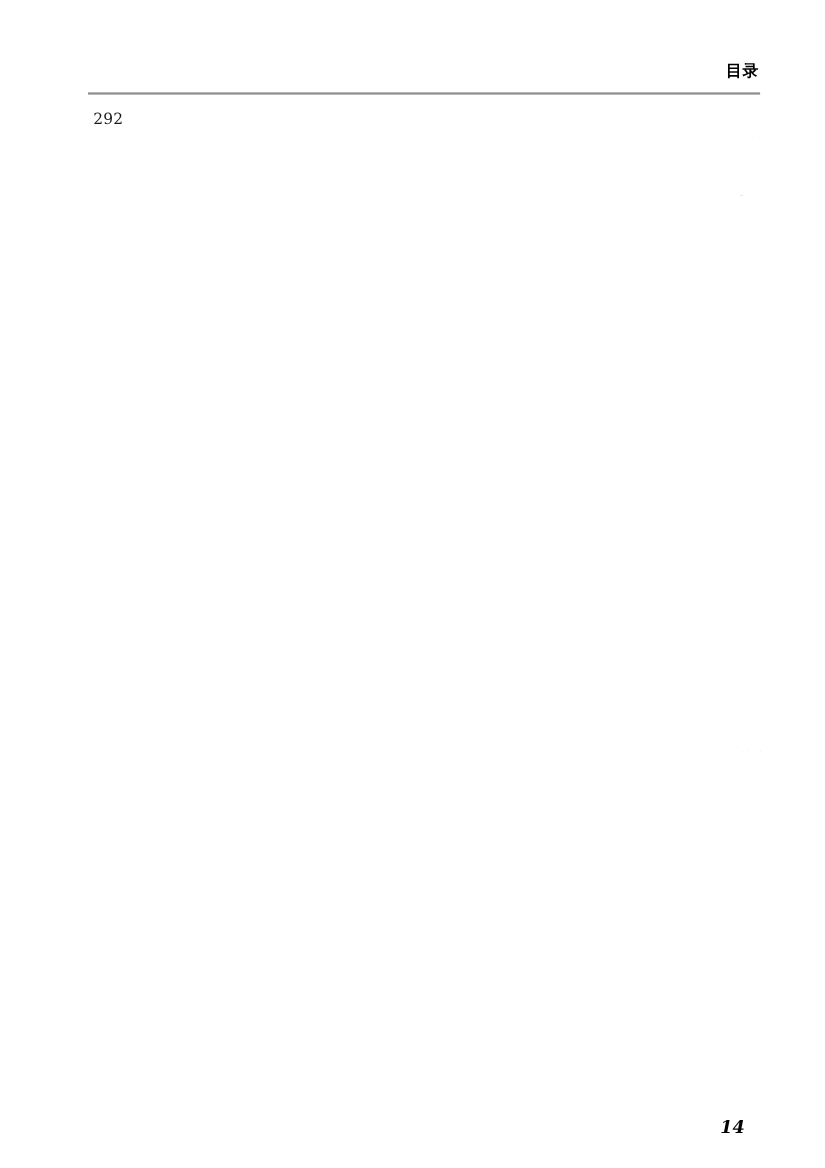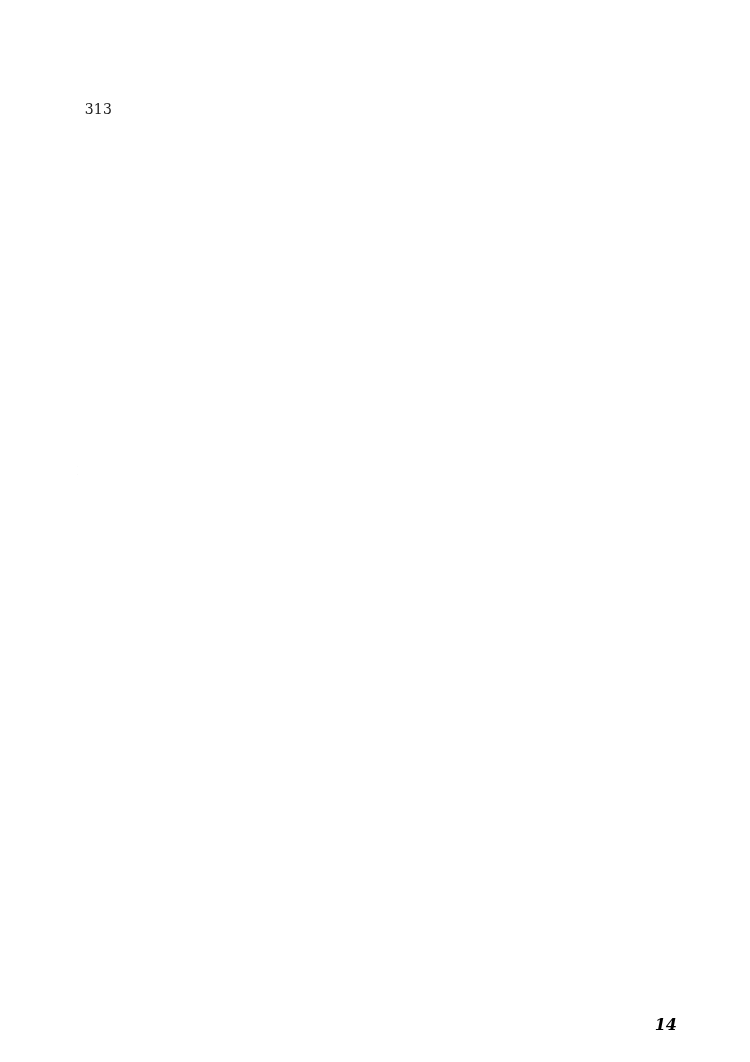--- a/index.html
+++ b/index.html
@@ -175,20 +175,24 @@
     font-weight: 700;
     font-size: 16px;
     color: #000;
   }
 </style>
 </head>
 <body>
 
 <div class="page">
 
+  <div class="header">
+    <div class="header-title">目录</div>
+    <div class="header-rule"></div>
+  </div>
 
   <div class="toc" id="toc-list">
       <div class="entry lv-section">
         <span class="num">5. 2</span>
         <span class="title">传统毡房现状及问题</span>
         <span class="leader"></span>
         <span class="page">224</span>
       </div>
       <div class="entry lv-sub">
         <span class="num">5. 2. 1</span>
@@ -331,22 +335,17 @@
         <span class="title">项目概况</span>
         <span class="leader"></span>
         <span class="page">289</span>
       </div>
       <div class="entry lv-sub">
         <span class="num">6. 3. 2</span>
         <span class="title">技术应用示范</span>
         <span class="leader"></span>
         <span class="page">292</span>
       </div>
-      <div class="entry lv-ref">
-        <span class="title">参考文献</span>
-        <span class="leader"></span>
-        <span class="page">313</span>
-      </div>
     </div>
 
   <div class="folio">14</div>
 
 </div>
 
 </body></html>

